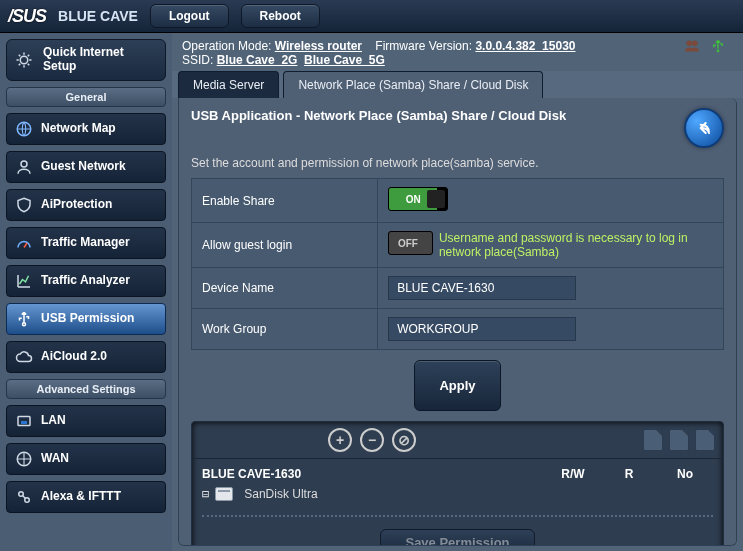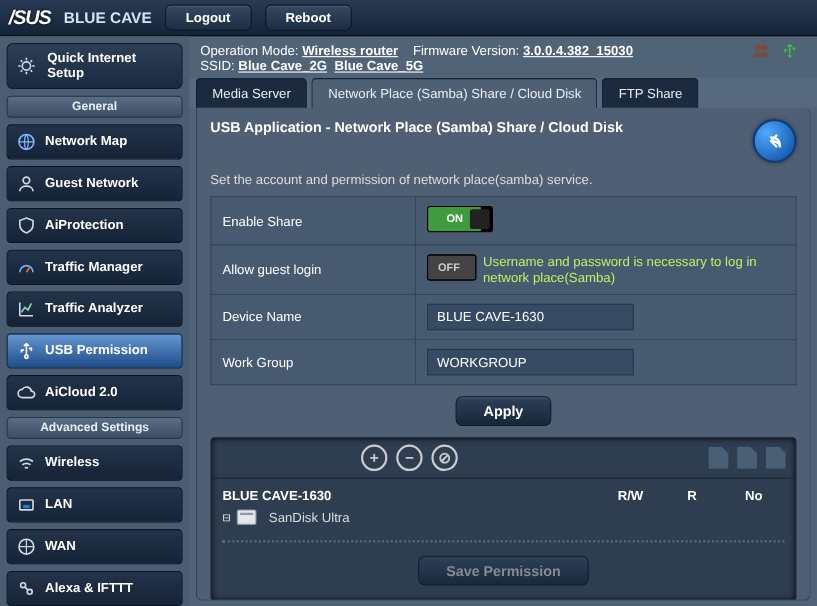--- a/index.html
+++ b/index.html
@@ -39,21 +39,21 @@
 .toggle{display:inline-block;width:58px;height:22px;border-radius:3px;background:#000;position:relative;border:1px solid #000;overflow:hidden}
 .toggle .on{position:absolute;left:0;top:0;bottom:0;width:48px;background:#3e9b3e;color:#fff;font-size:10px;font-weight:bold;display:flex;align-items:center;justify-content:center}
 .toggle .knob{position:absolute;right:2px;top:2px;width:18px;height:18px;background:#222;border-radius:2px}
 .toggle.off .on{left:auto;right:0;background:#5a5a5a}
 .toggle.off .knob{right:auto;left:2px}
 .toggle.off .on::after{}
 .off-txt{color:#ccc;font-size:10px;font-weight:bold}
 .hint{color:#bef264;font-size:12px;margin-left:6px}
 .text-input{background:#364a63;border:1px solid #27384d;color:#fff;padding:4px 8px;font-size:12px;width:170px}
 .apply-row{text-align:center;margin:10px 0}
-.apply-btn{background:linear-gradient(#2e4159,#17263a);border:1px solid #0b1626;border-radius:6px;color:#fff;font-weight:bold;padding:5px 24px;font-size:13px;cursor:pointer;box-shadow:inset 0 1px 0 rgba(255,255,255,.15)}
+.apply-btn{background:linear-gradient(#2e4159,#17263a);border:1px solid #0b1626;border-radius:6px;color:#fff;font-weight:bold;padding:17px 24px;font-size:13px;cursor:pointer;box-shadow:inset 0 1px 0 rgba(255,255,255,.15)}
 .perm-box{background:#2e3d50;border:1px solid #1f2d3f;border-radius:4px;box-shadow:inset 0 0 6px #000}
 .perm-toolbar{display:flex;align-items:center;padding:6px 8px;gap:8px;border-bottom:1px solid #1a2635}
 .perm-toolbar .right{margin-left:auto;display:flex;gap:6px}
 .tool-ico{width:20px;height:20px;border-radius:50%;border:2px solid #ccc;display:flex;align-items:center;justify-content:center;cursor:pointer;color:#ccc;font-weight:bold;font-size:14px}
 .file-ico{width:18px;height:20px;background:#4a5e76;border:1px solid #2b3c50;border-radius:2px;cursor:pointer;position:relative}
 .file-ico::before{content:"";position:absolute;top:0;right:0;border-left:6px solid transparent;border-top:6px solid #2e3d50}
 .perm-body{display:flex}
 .user-col{width:140px;border-right:1px dotted #576a80;padding:8px}
 .user-row{display:flex;align-items:center;gap:6px;color:#fff;padding:2px 4px;background:#3b4d63;border-radius:3px}
 .share-col{flex:1;padding:8px 10px 14px}
@@ -132,26 +132,20 @@
     <div class="nav-item">
         <svg class="nav-ico" viewBox="0 0 24 24">
           <path d="M7 18a5 5 0 010-10 6 6 0 0111 2 4 4 0 010 8H7z" fill="none" stroke="#cfd9e6" stroke-width="2"></path>
         </svg>
         <span>AiCloud 2.0</span>
       </div>
 
     <div class="section-hdr">Advanced Settings</div>
     <div class="nav-item">
         <svg class="nav-ico" viewBox="0 0 24 24">
-          <path d="M4 10a14 14 0 0116 0M7 14a9 9 0 0110 0M10 18a4 4 0 014 0" fill="none" stroke="#cfd9e6" stroke-width="2"></path>
-        </svg>
-        <span>Wireless</span>
-      </div>
-    <div class="nav-item">
-        <svg class="nav-ico" viewBox="0 0 24 24">
           <rect x="4" y="6" width="16" height="12" rx="1" fill="none" stroke="#cfd9e6" stroke-width="2"></rect>
           <rect x="8" y="12" width="8" height="4" fill="#2a76d2"></rect>
         </svg>
         <span>LAN</span>
       </div>
     <div class="nav-item">
         <svg class="nav-ico" viewBox="0 0 24 24">
           <circle cx="12" cy="12" r="9" fill="none" stroke="#cfd9e6" stroke-width="2"></circle>
           <path d="M3 12h18M12 3v18" stroke="#cfd9e6" stroke-width="1.5"></path>
         </svg>
@@ -192,21 +186,20 @@
       <div>
         <span class="lbl">SSID:</span>
         <a>Blue Cave_2G</a>&nbsp;
         <a>Blue Cave_5G</a>
       </div>
     </div>
 
     <div class="tabs">
       <div class="tab">Media Server</div>
       <div class="tab active">Network Place (Samba) Share / Cloud Disk</div>
-      <div class="tab">FTP Share</div>
     </div>
 
     <div class="panel">
       <div class="panel-head">
         <span class="panel-title">USB Application - Network Place (Samba) Share / Cloud Disk</span>
         <div class="back-btn">
           <svg width="20" height="20" viewBox="0 0 24 24">
               <path d="M14 6l-6 6 6 6M8 12c6 0 9 2 10 6 0-7-4-10-10-10" fill="none" stroke="#fff" stroke-width="2.5" stroke-linecap="round" stroke-linejoin="round"></path>
             </svg>
         </div>

